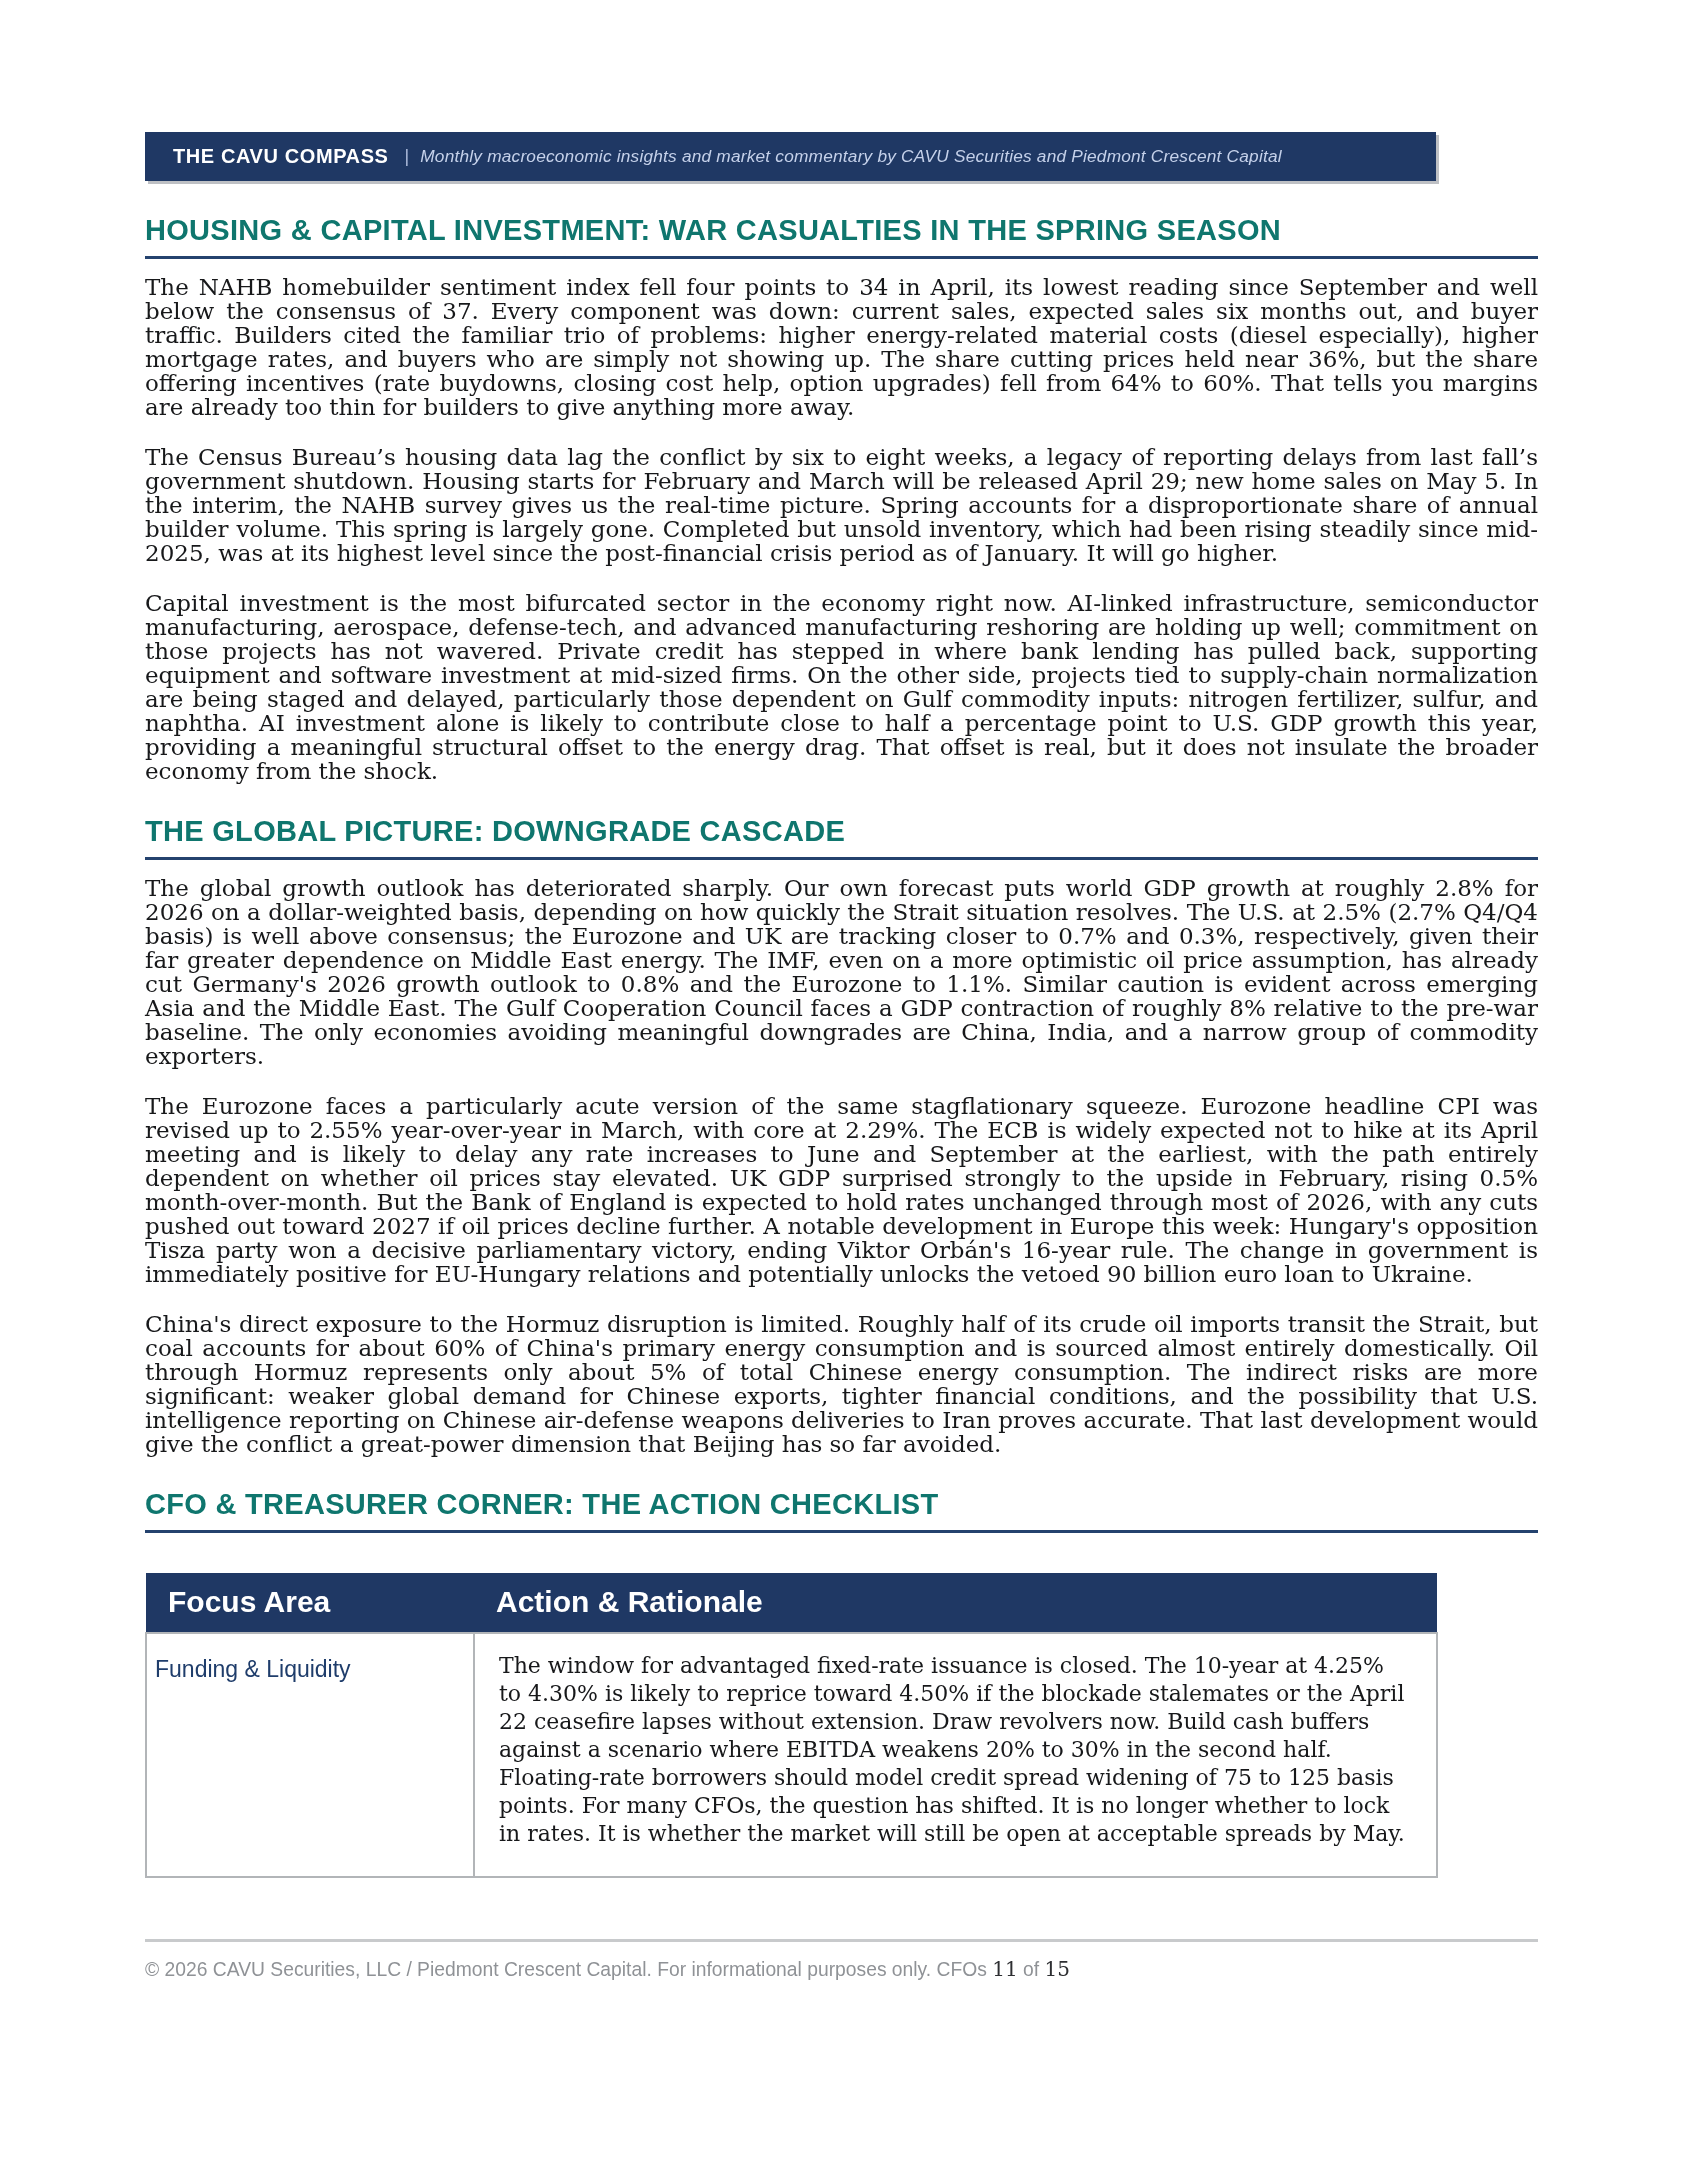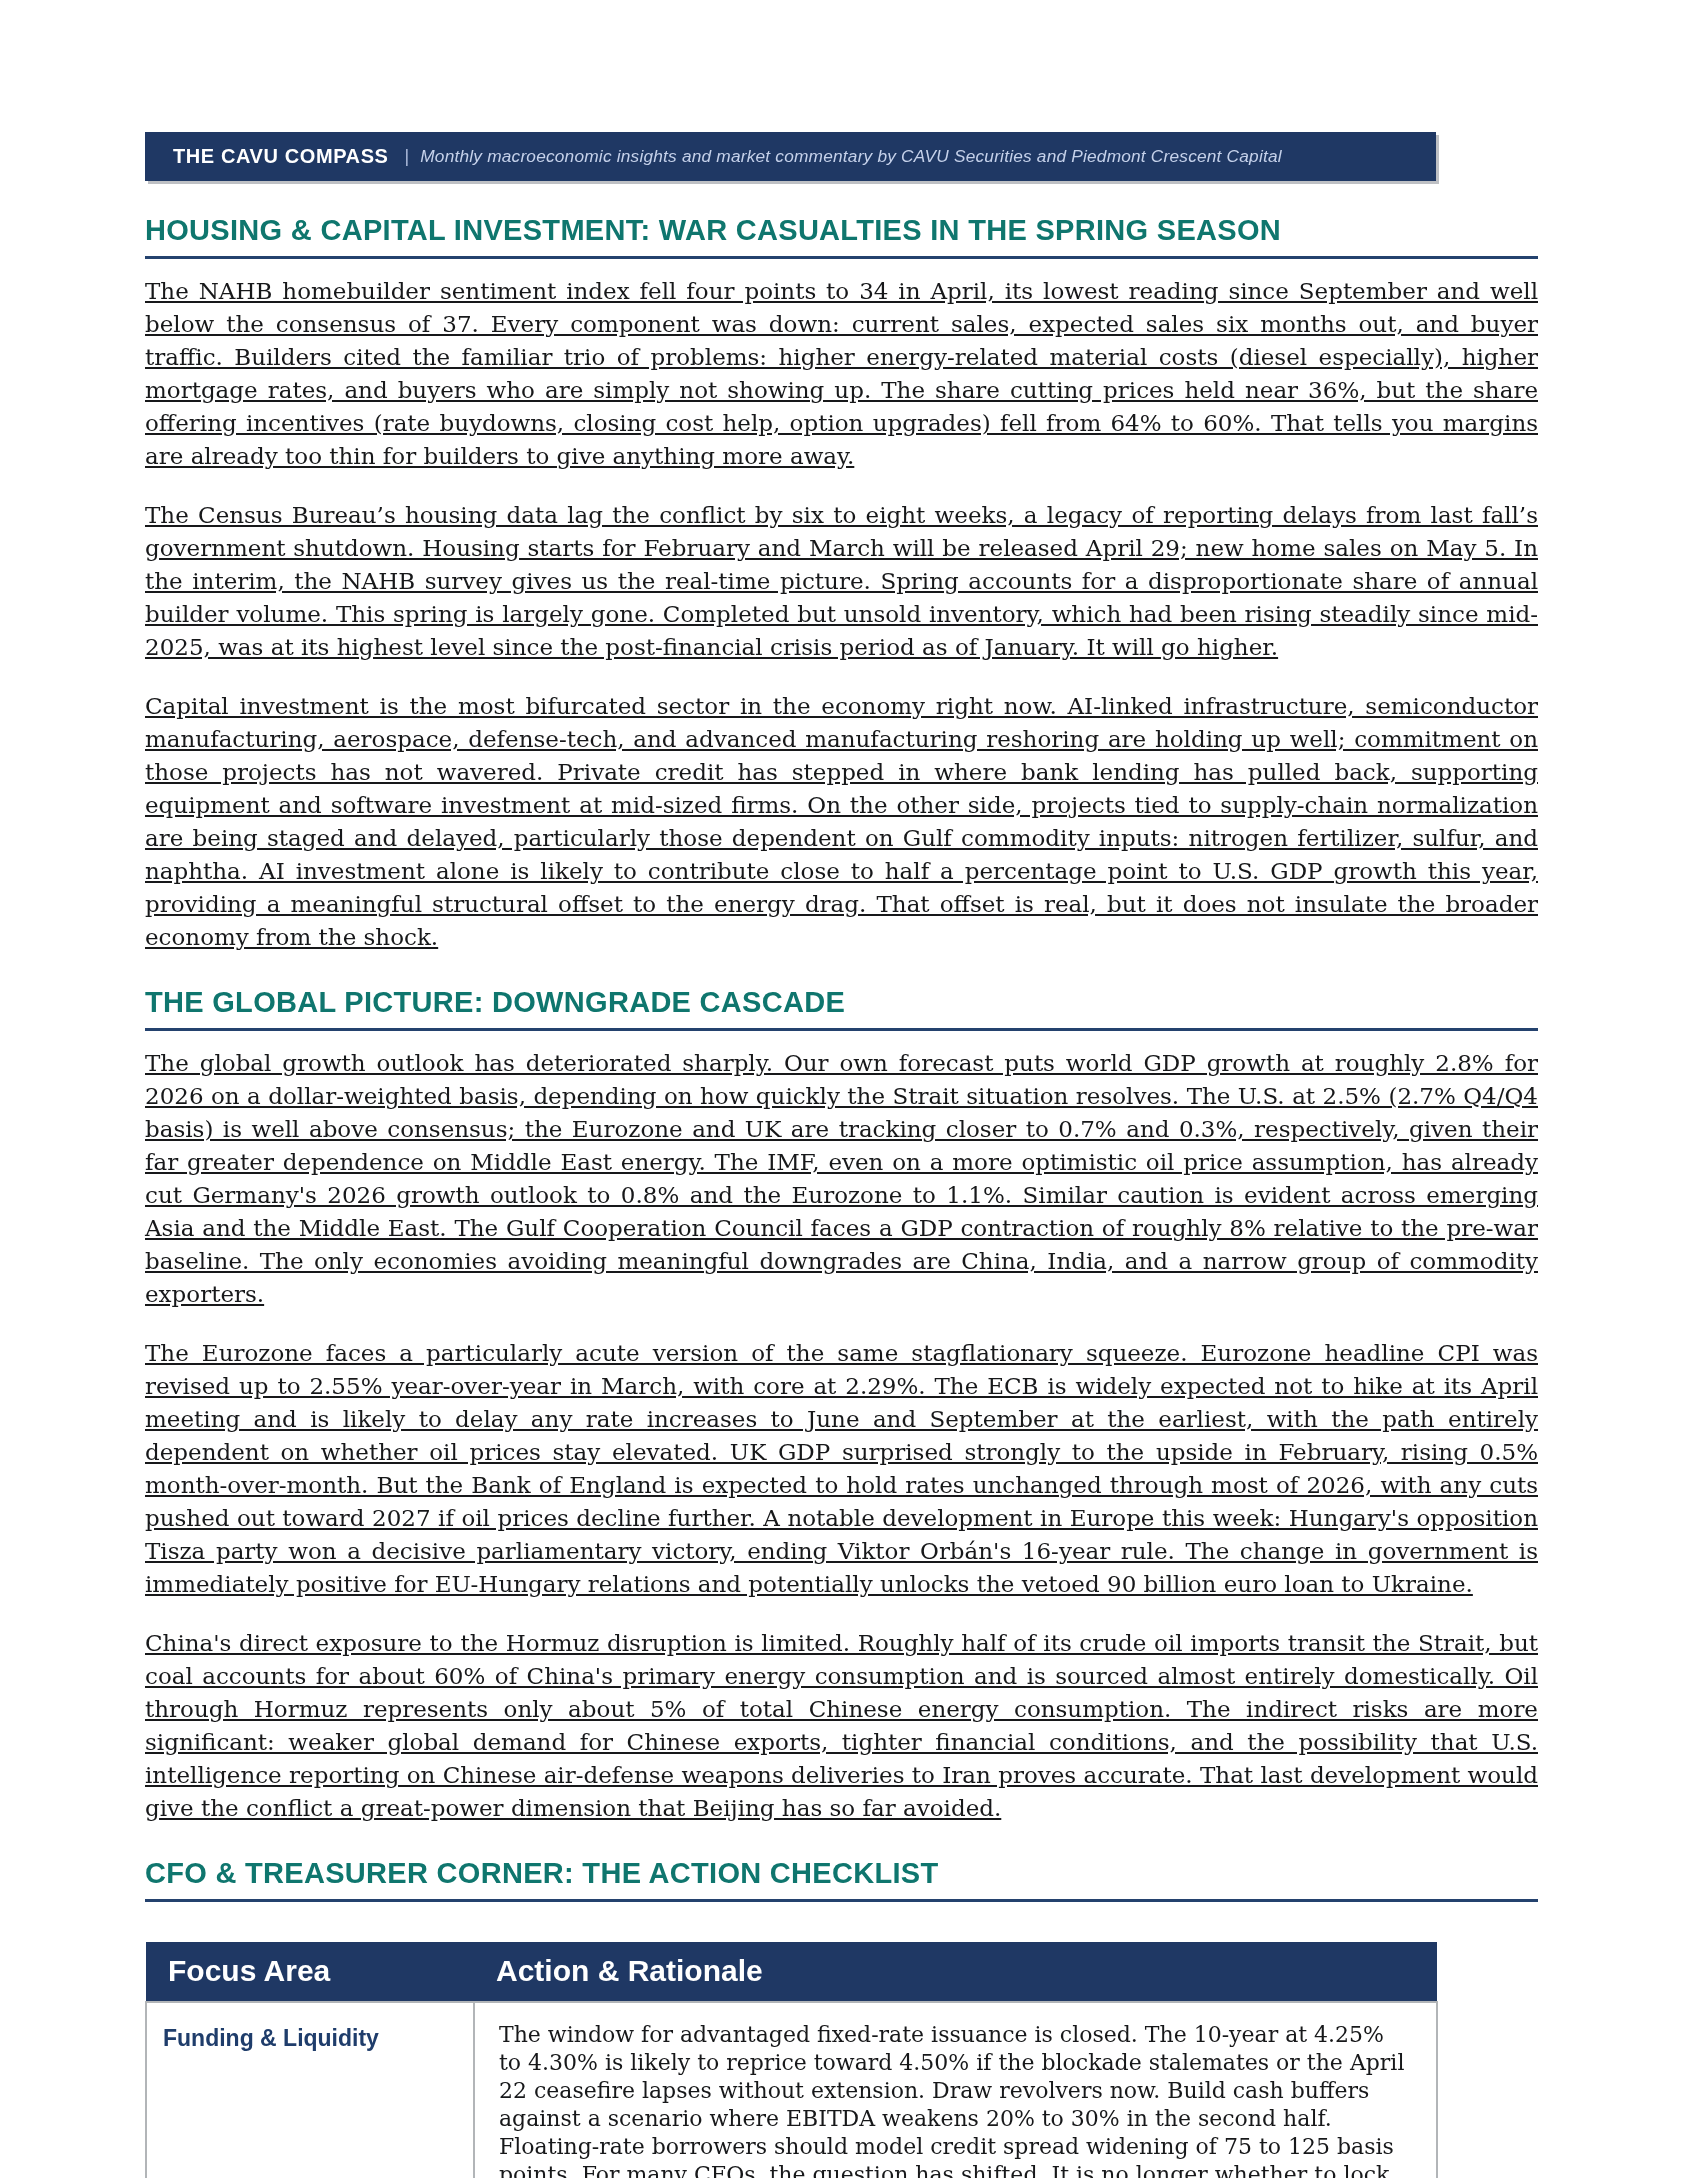--- a/index.html
+++ b/index.html
@@ -35,24 +35,23 @@
     letter-spacing:0.3px;
     color:#0f766e;
     margin:32px 0 0 0;
     padding-bottom:9px;
     border-bottom:3px solid #24426E;
   }
   .sec-h.first{margin-top:33px;}
   
   .body-p{
     font-size:23px;
-    line-height:33px;
+    line-height:24px;
     text-align:justify;
     margin:16px 0 26px 0;
-    text-decoration:underline;
   }
   
   .action-table{
     border-collapse:collapse;
     width:1293px;
     margin-top:40px;
     table-layout:fixed;
   }
   .action-table th{
     background:#1F3864;
@@ -65,24 +64,24 @@
     border:none;
   }
   .action-table th.col-focus{width:306px;}
   .action-table td{
     vertical-align:top;
     border:2px solid #B2B5B8;
     background:#ffffff;
   }
   td.focus-cell{
     font-family:"Liberation Sans",sans-serif;
-    font-weight:bold;
+    font-weight:normal;
     color:#1F3D6B;
     font-size:23px;
-    padding:22px 10px 20px 16px;
+    padding:22px 10px 20px 8px;
   }
   td.action-cell{
     font-size:22px;
     line-height:28px;
     padding:18px 26px 28px 24px;
     text-align:left;
   }
   
   .footer{
     margin-top:61px;

